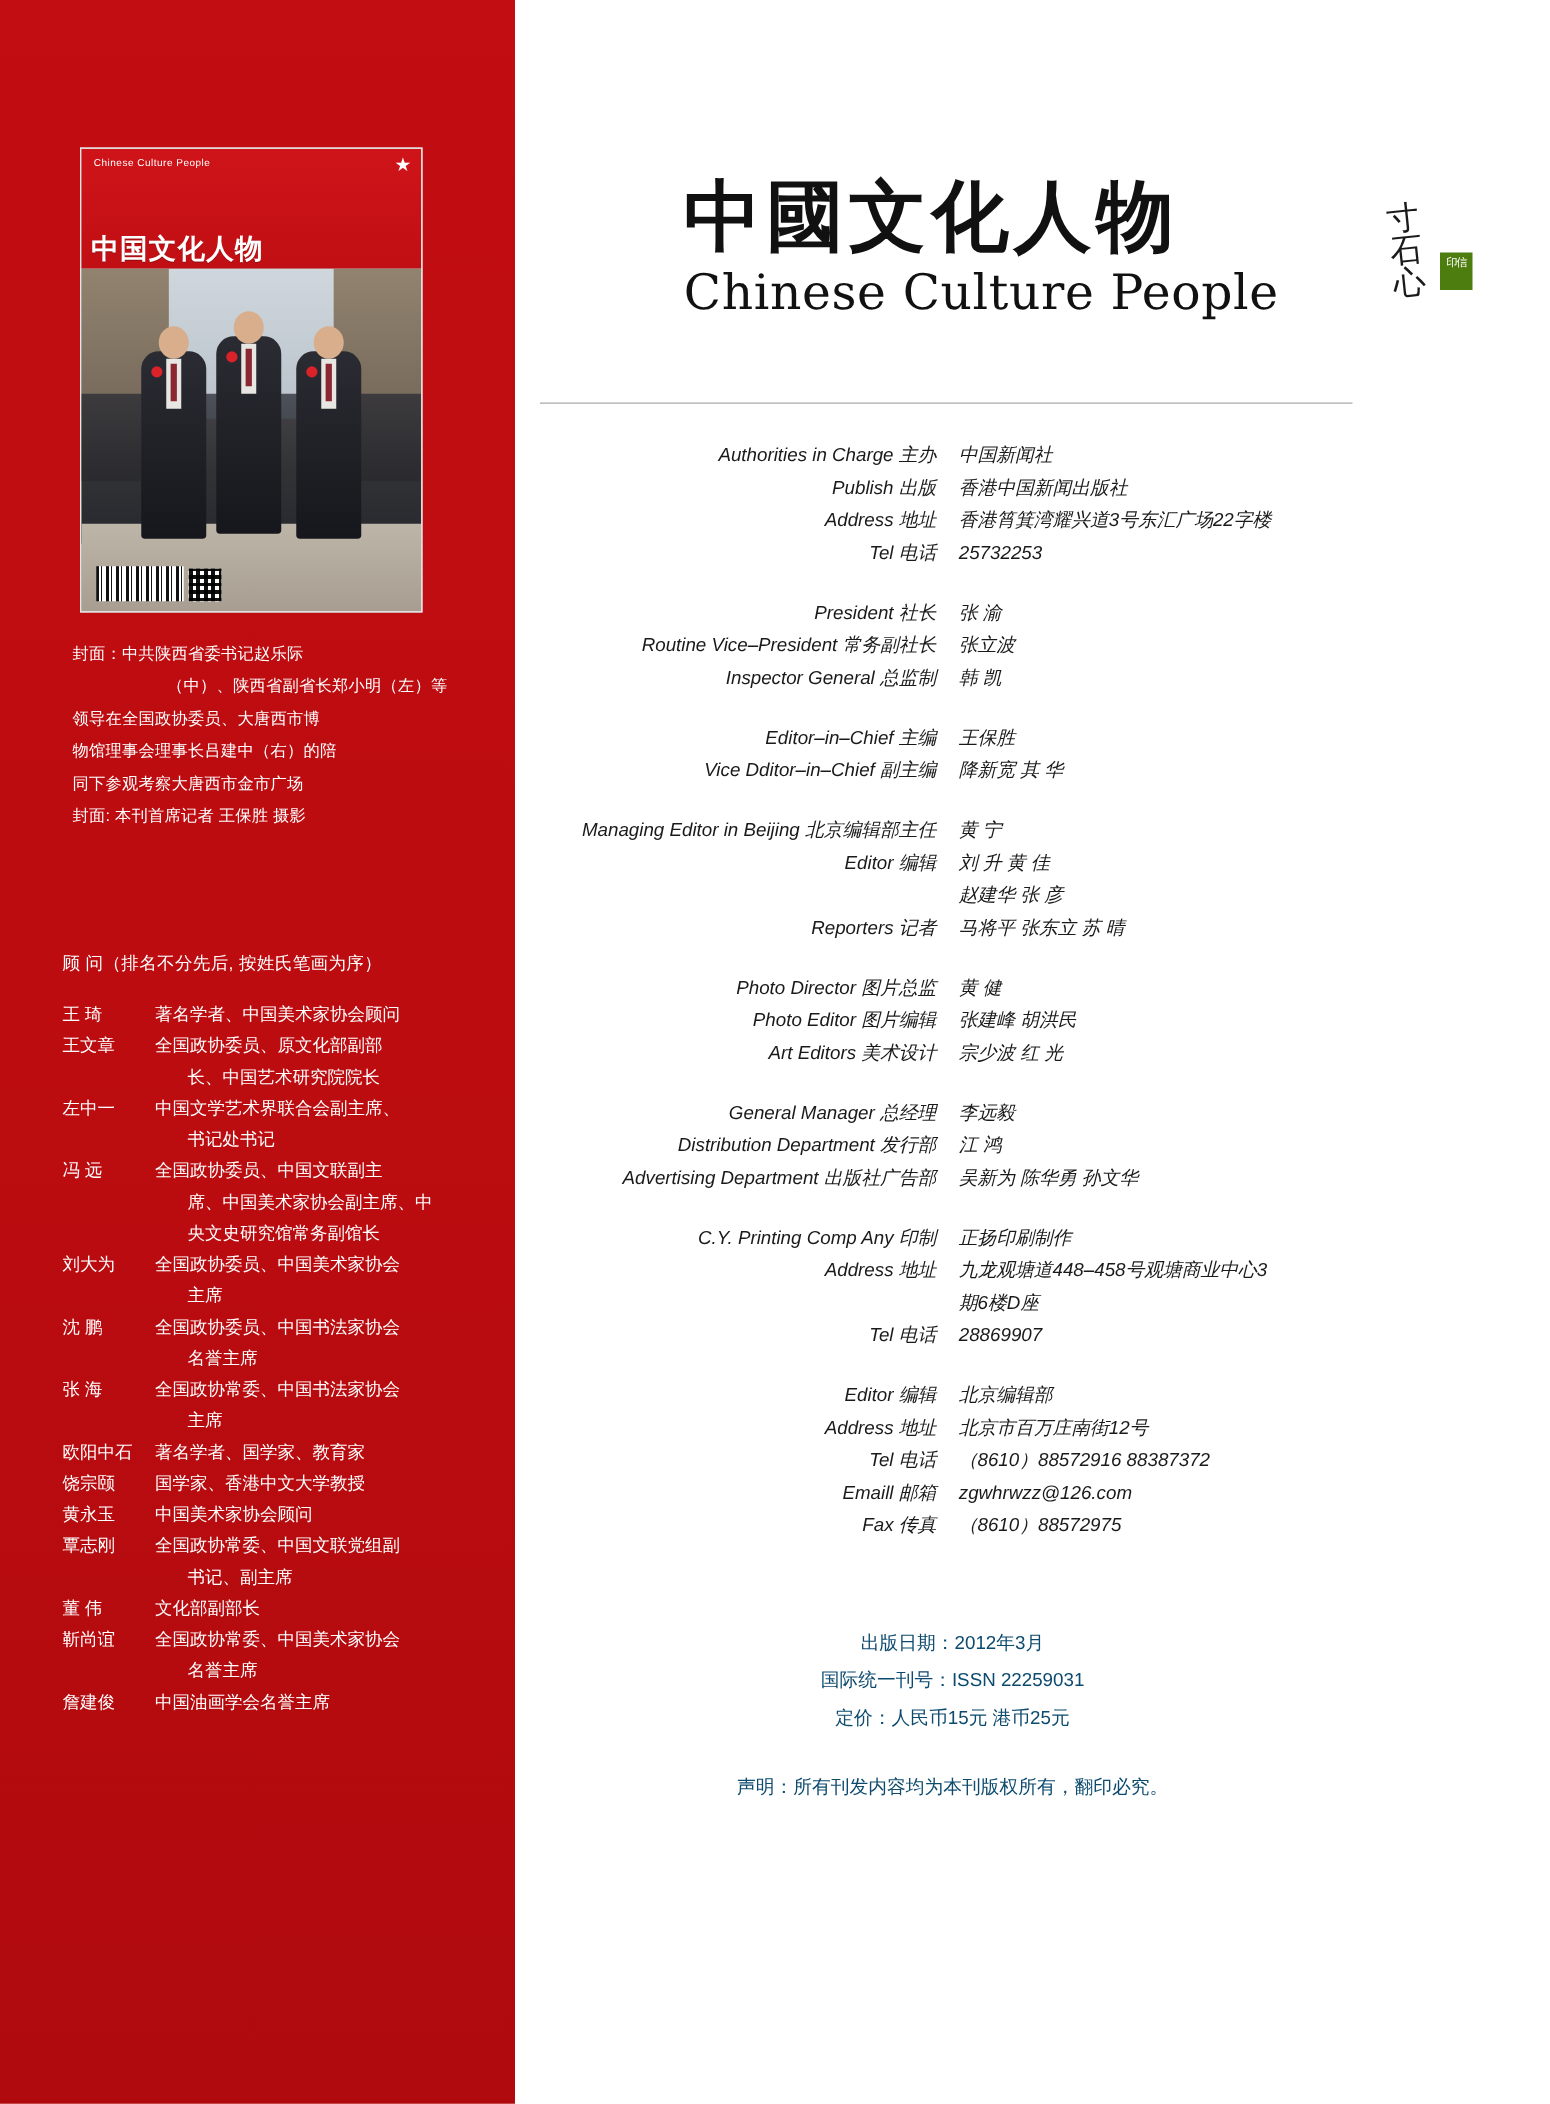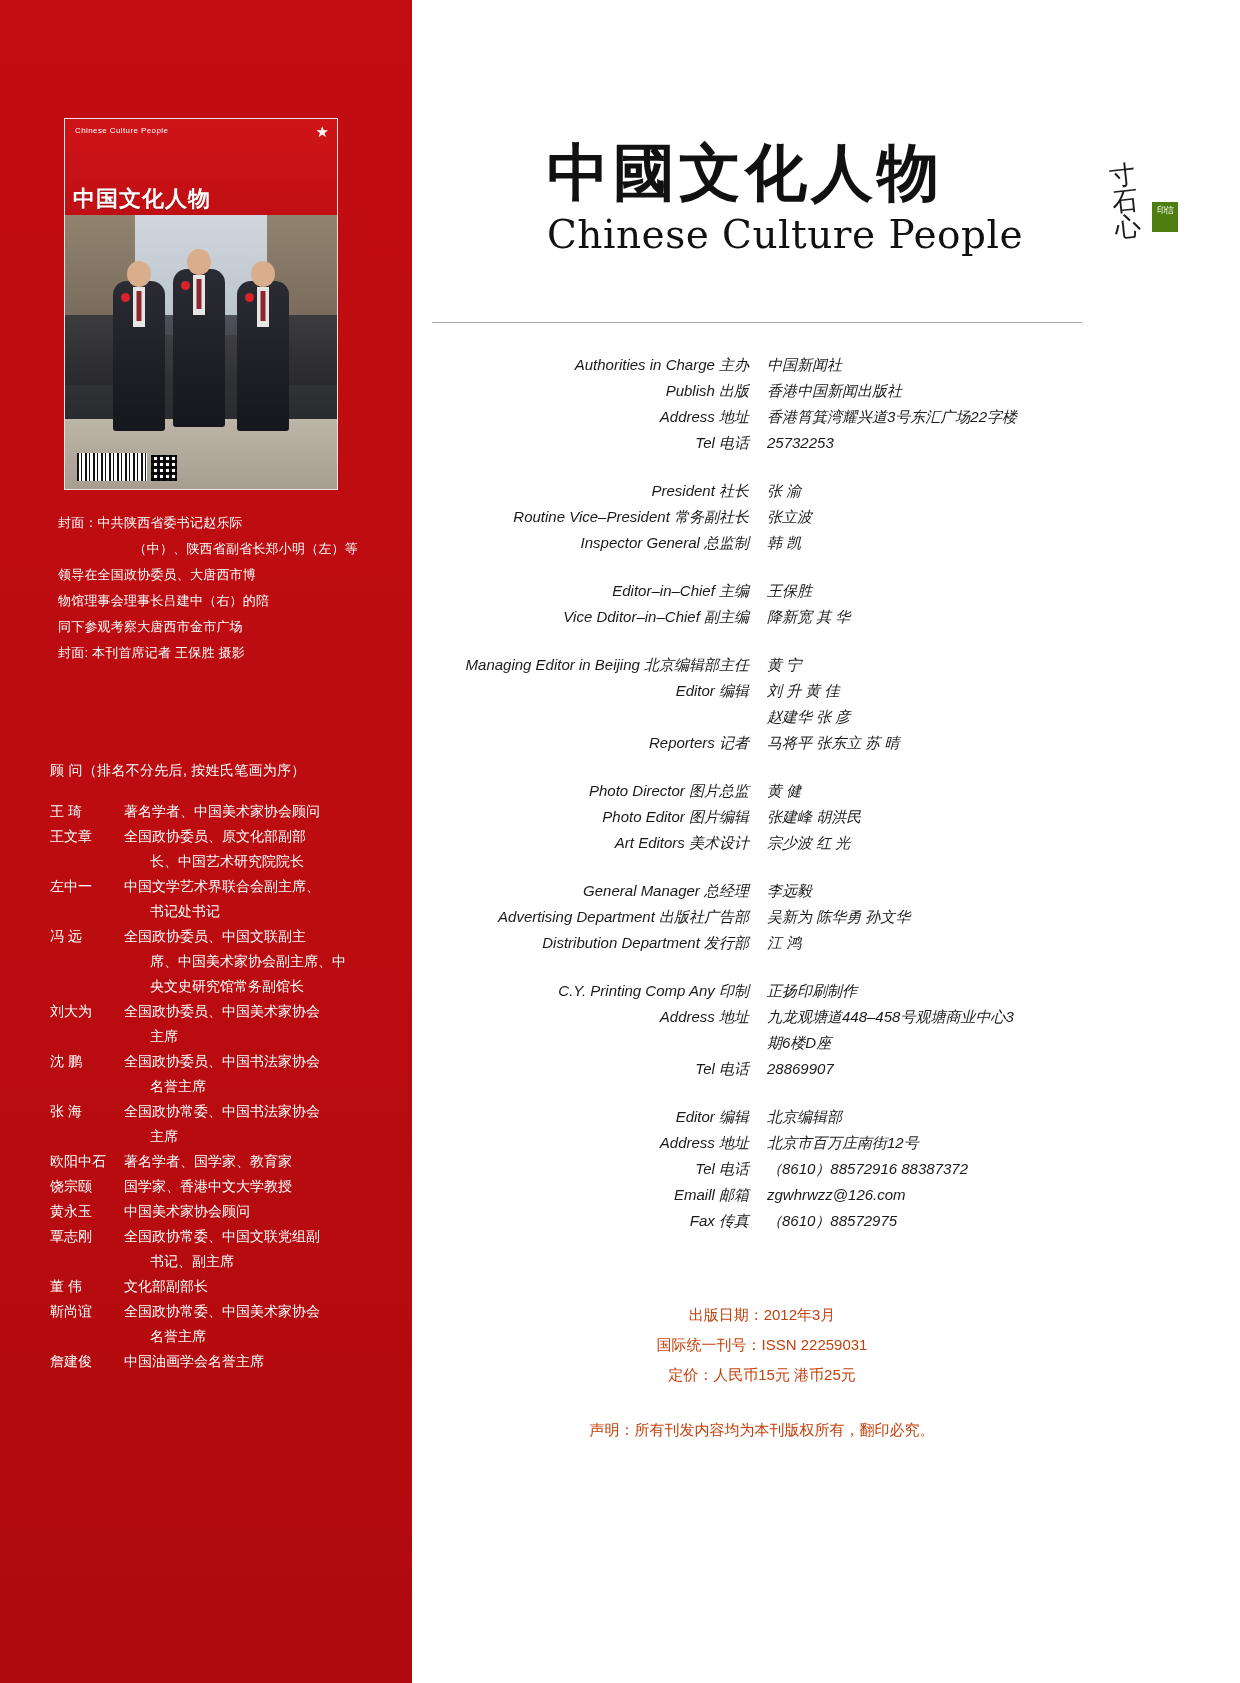--- a/index.html
+++ b/index.html
@@ -344,21 +344,21 @@
   .gap-md { height: 22px; }
 
   
   .footer {
     position: absolute;
     left: 0;
     top: 1300px;
     width: 700px;
     text-align: center;
     font-size: 15px;
-    color: #c2410c;
+    color: #0c4a6e;
     line-height: 30px;
   }
   .footer .statement {
     margin-top: 25px;
     font-size: 15px;
   }
 </style>
 </head>
 <body>
 
@@ -614,26 +614,26 @@
     </div>
 
     <div class="gap-md"></div>
 
     <div>
       <div class="c-row">
         <div class="c-label">General Manager  总经理</div>
         <div class="c-value">李远毅</div>
       </div>
       <div class="c-row">
+        <div class="c-label">Distribution Department  发行部</div>
+        <div class="c-value">江    鸿</div>
+      </div>
+      <div class="c-row">
         <div class="c-label">Advertising Department  出版社广告部</div>
         <div class="c-value">吴新为     陈华勇    孙文华</div>
-      </div>
-      <div class="c-row">
-        <div class="c-label">Distribution Department  发行部</div>
-        <div class="c-value">江    鸿</div>
       </div>
     </div>
 
     <div class="gap-md"></div>
 
     <div>
       <div class="c-row">
         <div class="c-label">C.Y. Printing Comp Any  印制</div>
         <div class="c-value">正扬印刷制作</div>
       </div>

